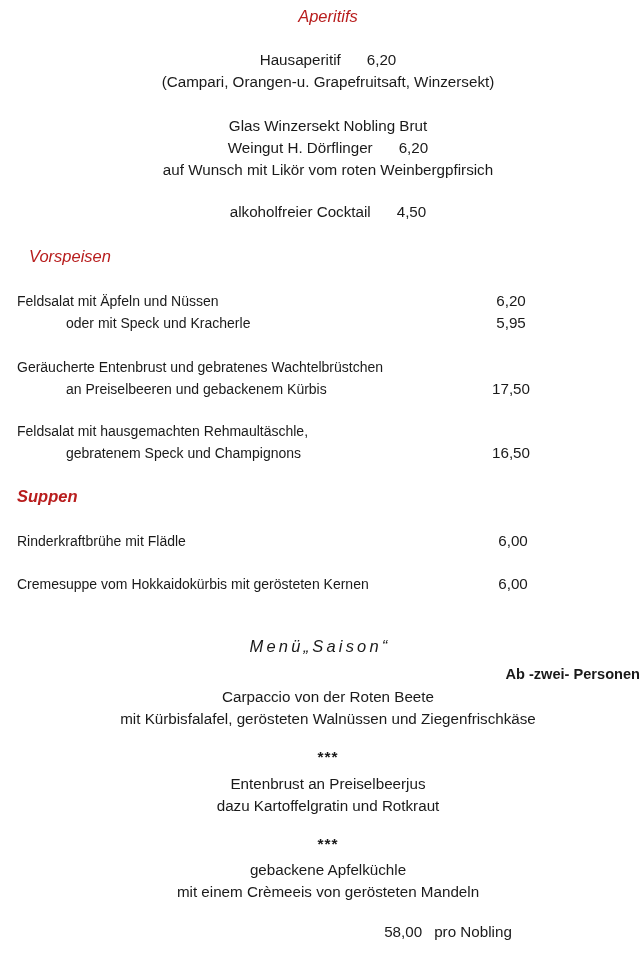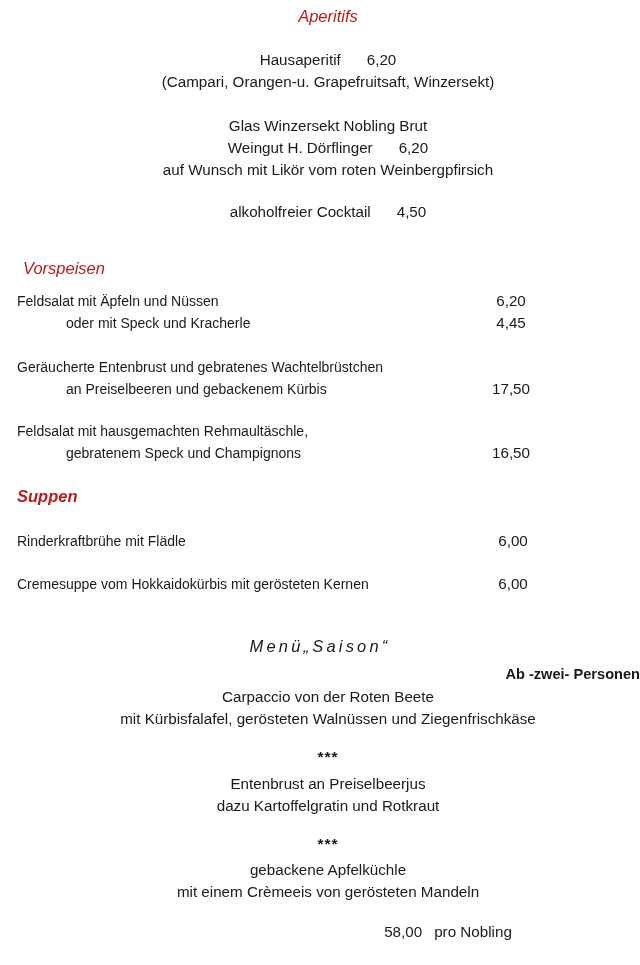--- a/index.html
+++ b/index.html
@@ -144,30 +144,30 @@
   <div class="abs centered-block axis-324 line" style="top:137px;">
     <span>Weingut H. Dörflinger</span><span class="gap"></span><span>6,20</span>
   </div>
 
   <div class="abs centered-block axis-324 line" style="top:159px;">auf Wunsch mit Likör vom roten Weinbergpfirsich</div>
 
   <div class="abs centered-block axis-324 line" style="top:201px;">
     <span>alkoholfreier Cocktail</span><span class="gap"></span><span>4,50</span>
   </div>
 
-  <div class="abs section-heading" style="top:246px; left:23px;margin-top:12px;">Vorspeisen</div>
+  <div class="abs section-heading" style="top:246px; left:29px;">Vorspeisen</div>
 
   <div class="abs priced-row" style="top:290px;">
     <span class="desc">Feldsalat mit Äpfeln und Nüssen</span>
     <span class="price col-vorspeisen">6,20</span>
   </div>
 
   <div class="abs priced-row" style="top:312px;">
     <span class="desc indent">oder mit Speck und Kracherle</span>
-    <span class="price col-vorspeisen">4,45</span>
+    <span class="price col-vorspeisen">5,95</span>
   </div>
 
   <div class="abs priced-row" style="top:356px;">
     <span class="desc">Geräucherte Entenbrust und gebratenes Wachtelbrüstchen</span>
     <span class="price col-vorspeisen"></span>
   </div>
 
   <div class="abs priced-row" style="top:378px;">
     <span class="desc indent">an Preiselbeeren und gebackenem Kürbis</span>
     <span class="price col-vorspeisen">17,50</span>

